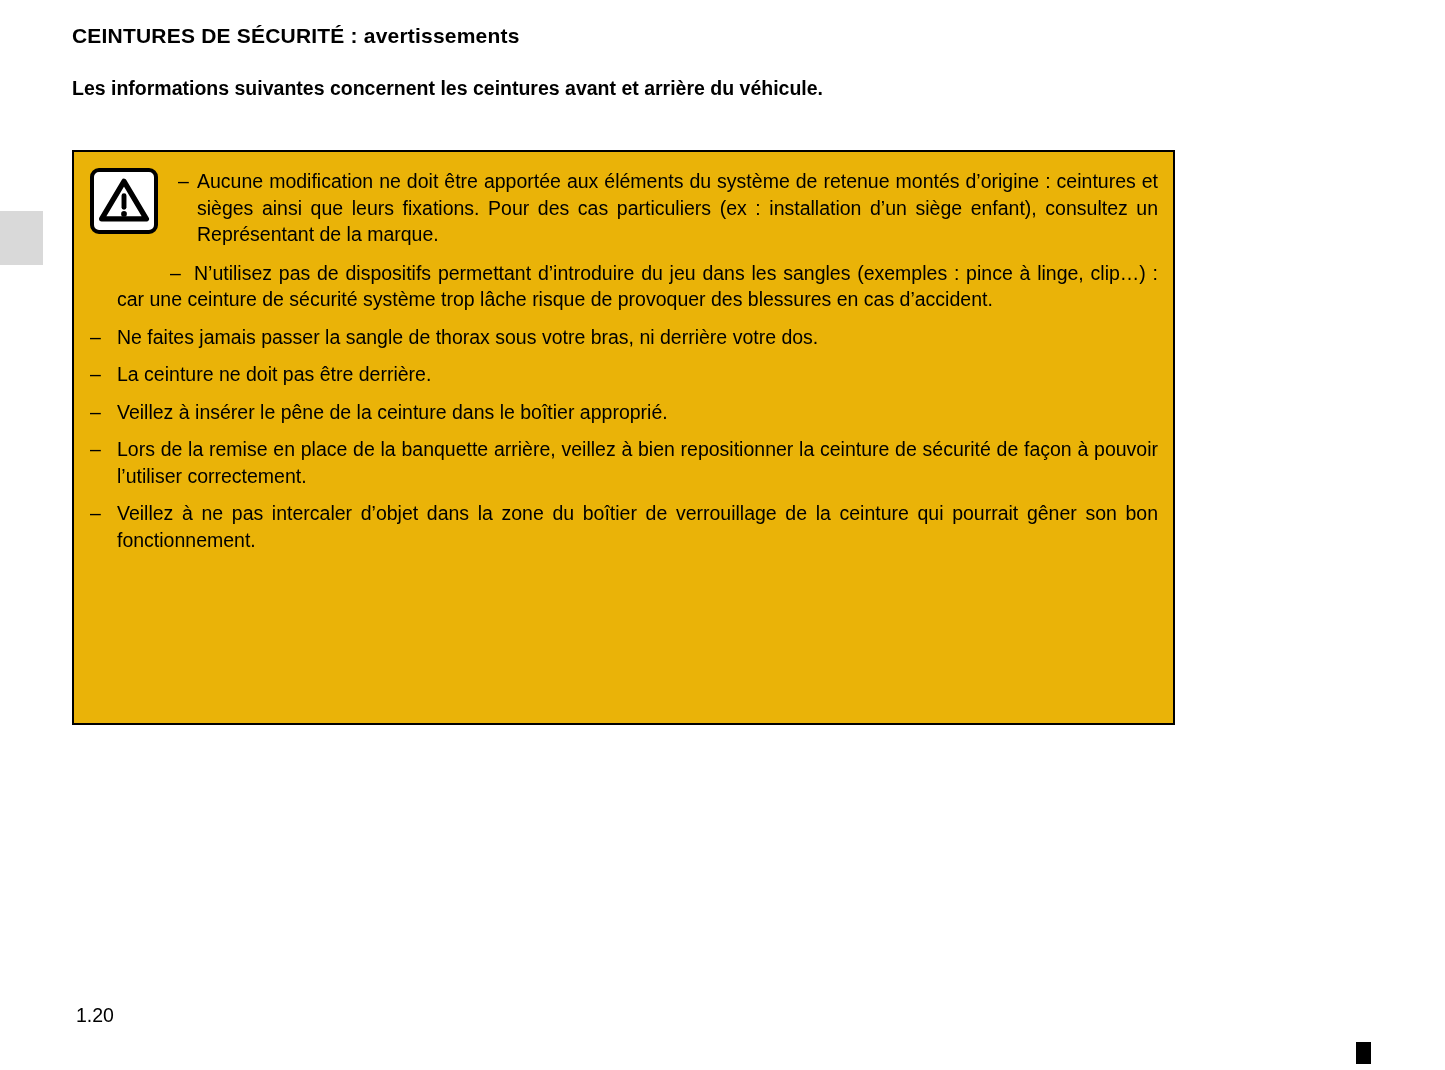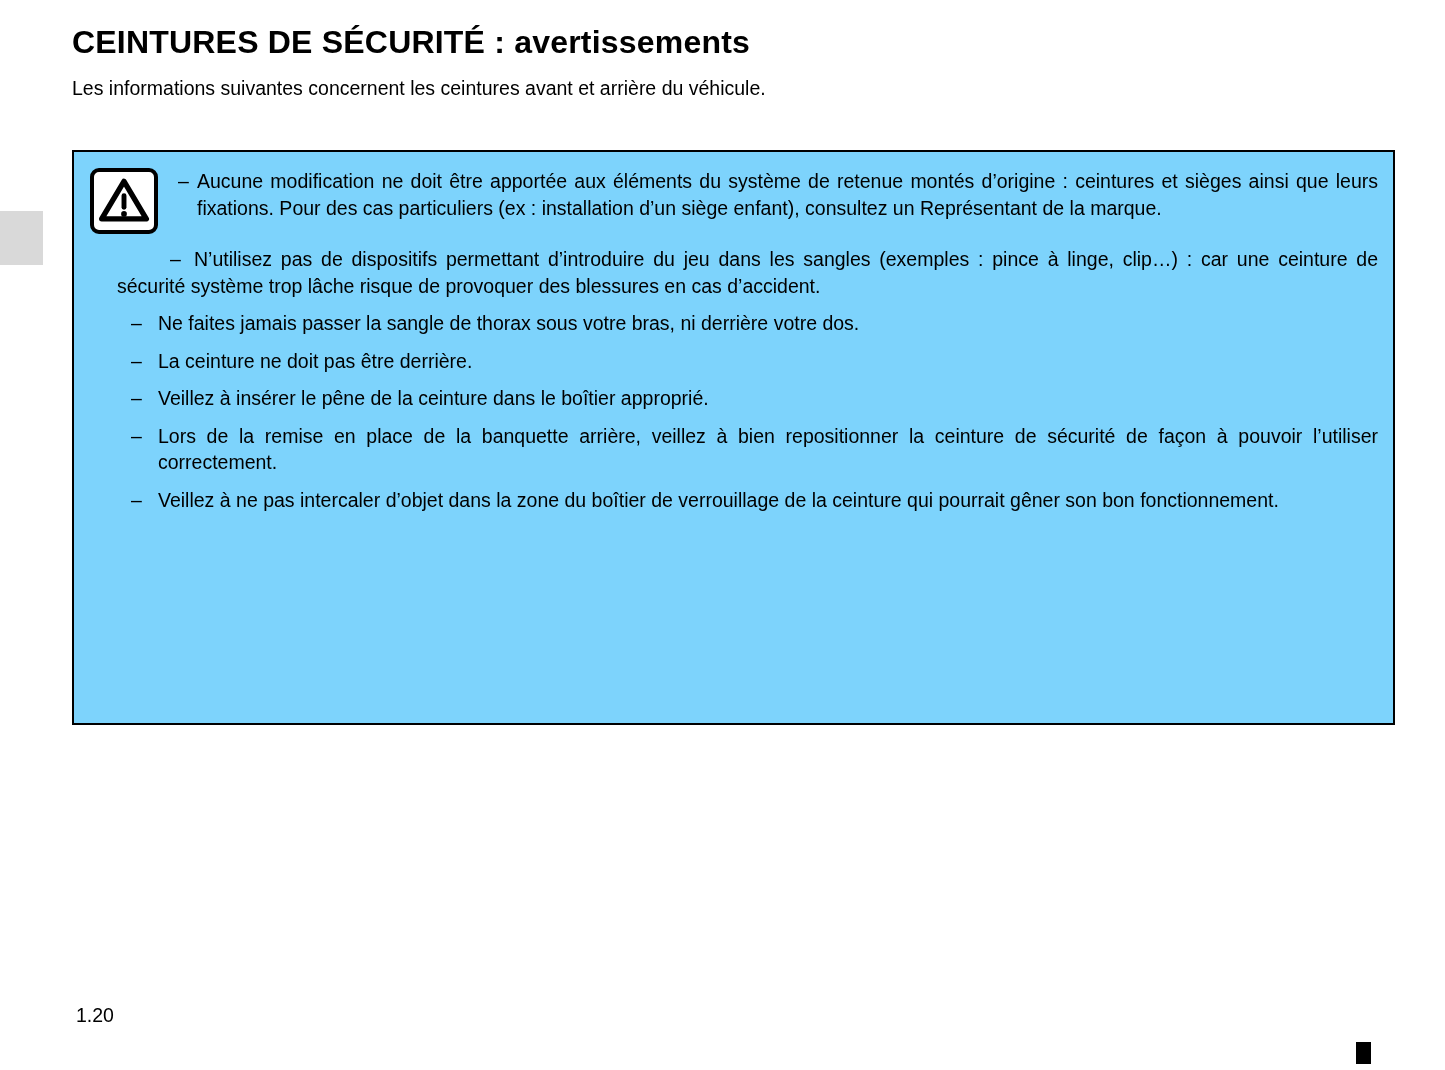--- a/index.html
+++ b/index.html
@@ -8,40 +8,40 @@
 
   .page {
     position:relative;
     width:1445px; height:1070px;
     background:#ffffff;
     overflow:hidden;
   }
 
   .page-title {
     position:absolute; left:72px; top:24px;
-    font-size:32px; font-weight:bold; letter-spacing:0.2px;
+    font-size:21px; font-weight:bold; letter-spacing:0.2px;
     white-space:nowrap;
   }
 
   .page-subtitle {
     position:absolute; left:72px; top:77px;
-    font-size:19.5px; font-weight:normal;
+    font-size:19.5px; font-weight:bold;
     white-space:nowrap;
   }
 
   .side-tab {
     position:absolute; left:0; top:211px;
     width:43px; height:54px;
     background:#d9d9d9;
   }
 
   .warning-box {
     position:absolute; left:72px; top:150px;
-    width:1323px; height:575px;
-    background:#7dd3fc;
+    width:1103px; height:575px;
+    background:#eab308;
     border:2px solid #000;
     padding:16px 15px 0 16px;
     font-size:19.5px; line-height:26.5px;
   }
 
   .first-row { display:flex; align-items:flex-start; margin-bottom:12px; }
 
   .warn-icon {
     flex:0 0 68px; height:66px; margin-right:20px;
     border:4px solid #000; border-radius:9px;
@@ -51,21 +51,21 @@
   .warn-icon svg { width:54px; height:50px; display:block; }
 
   .item { text-align:justify; margin-bottom:11px; }
   .item:last-child { margin-bottom:0; }
 
   
   .hang1 { flex:1 1 auto; padding-left:19px; text-indent:-19px; }
   
   .indent2 { padding-left:27px; text-indent:53px; }
   
-  .hang { padding-left:27px; text-indent:-27px;margin-left:41px; }
+  .hang { padding-left:27px; text-indent:-27px; }
 
   .dash { display:inline-block; text-indent:0; }
   .dash.d1 { width:19px; }
   .dash.d2 { width:24px; }
   .dash.d  { width:27px; }
 
   .page-number {
     position:absolute; left:76px; top:1004px;
     font-size:19.5px;
   }

